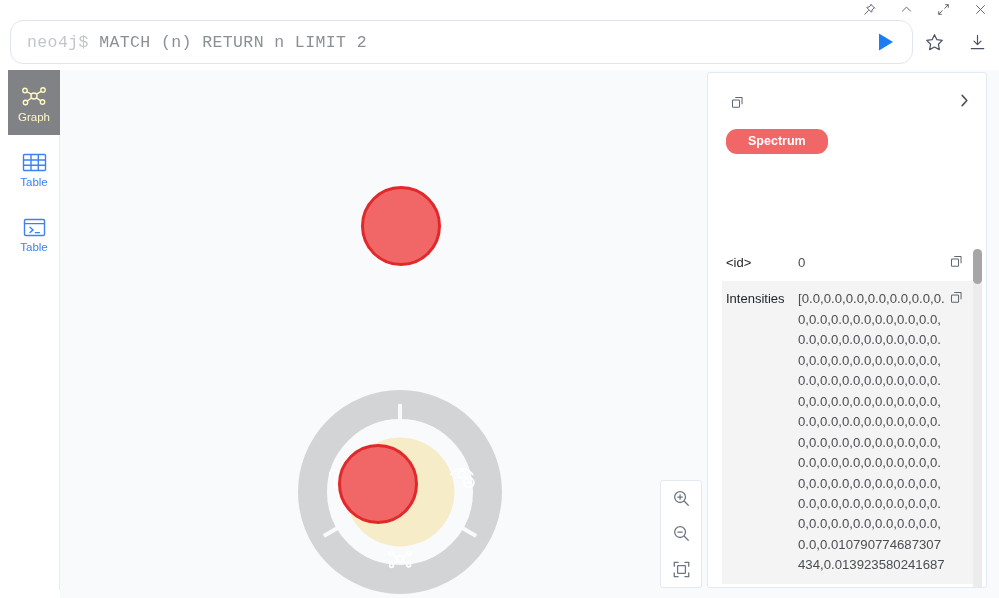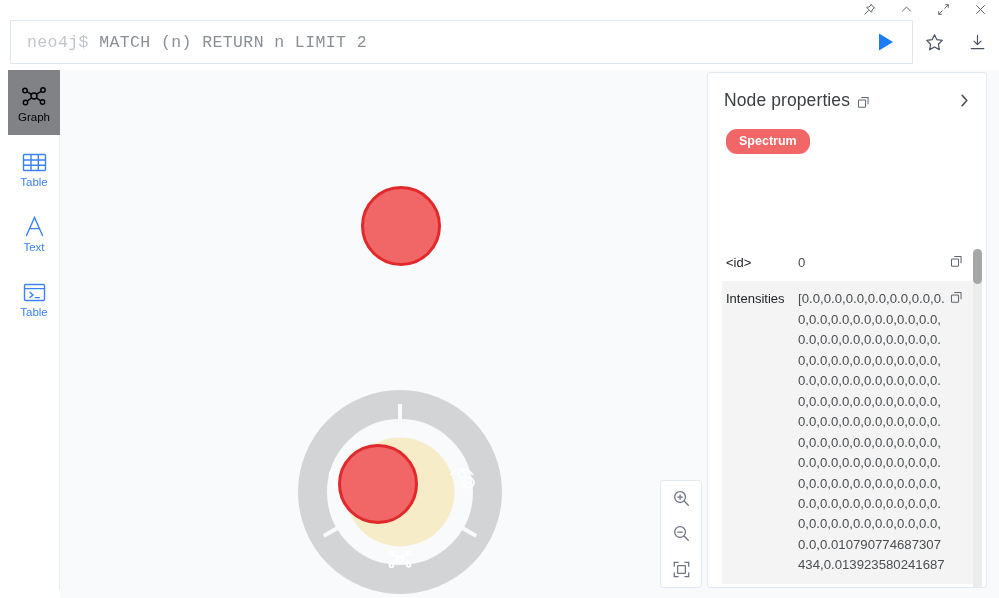--- a/index.html
+++ b/index.html
@@ -24,21 +24,21 @@
     cursor: pointer;
   }
   .win-btn svg { display: block; }
 
   
   .editor-wrap {
     position: absolute; top: 20px; left: 10px;
     width: 903px; height: 44px;
     background: #ffffff;
     border: 1px solid #dfe6f1;
-    border-radius: 1px;
+    border-radius: 13px;
     display: flex; align-items: center;
   }
   .editor-text {
     flex: 1;
     padding-left: 16px;
     font-family: "Liberation Mono", monospace;
     font-size: 16.5px;
     letter-spacing: 0.4px;
     white-space: nowrap;
     color: #8f9499;
@@ -70,21 +70,21 @@
     padding-top: 0px;
   }
   .side-item {
     width: 52px; height: 65px;
     display: flex; flex-direction: column;
     align-items: center; justify-content: center;
     gap: 4px;
     color: #3b82f6;
     cursor: pointer;
   }
-  .side-item.active { background: #808285; color: #000000; }
+  .side-item.active { background: #808285; color: #fef9c3; }
   .side-label { font-size: 11.5px; line-height: 1; }
   .side-icon { height: 26px; display: flex; align-items: flex-end; }
 
   
   .canvas {
     position: absolute; top: 70px; left: 60px;
     width: 939px; height: 528px;
     background: #f9fafc;
     overflow: hidden;
   }
@@ -148,21 +148,21 @@
   .hdr-copy { margin-left: 7px; margin-top: 5px; cursor: pointer; }
   .collapse-chevron { margin-left: auto; margin-top: 2px; cursor: pointer; }
 
   .label-row { padding: 16px 16px 0 18px; }
   .label-pill {
     display: inline-block;
     background: #f16667;
     color: #ffffff;
     font-size: 12.5px;
     font-weight: bold;
-    padding: 5px 13px 6px;
+    padding: 5px 22px 6px;
     border-radius: 11px;
     cursor: pointer;
   }
 
   .props-table {
     position: absolute; left: 14px; top: 172px;
     width: 252px; height: 424px;
     overflow: hidden;
   }
   .prop-row { display: flex; align-items: flex-start; }
@@ -267,29 +267,20 @@
     <div class="side-item">
       <span class="side-icon">
         <svg width="25" height="21" viewBox="0 0 25 21" fill="none" stroke="currentColor" stroke-width="1.4">
           <rect x="1.5" y="2.5" width="22" height="16" rx="1"></rect>
           <path d="M1.5 8h22M1.5 13.3h22M9 2.5v16M16.3 2.5v16"></path>
         </svg>
       </span>
       <span class="side-label">Table</span>
     </div>
 
-    <div class="side-item">
-      <span class="side-icon">
-        <svg width="25" height="23" viewBox="0 0 25 23" fill="none" stroke="currentColor" stroke-width="1.4" stroke-linecap="round">
-          <path d="M4.5 20.5L12.5 2.5L20.5 20.5"></path>
-          <path d="M8.1 13.6h8.9"></path>
-        </svg>
-      </span>
-      <span class="side-label">Text</span>
-    </div>
 
     <div class="side-item">
       <span class="side-icon">
         <svg width="25" height="21" viewBox="0 0 25 21" fill="none" stroke="currentColor" stroke-width="1.4" stroke-linecap="round">
           <rect x="2.5" y="2.5" width="20" height="16" rx="1.3"></rect>
           <path d="M2.5 6.6h20"></path>
           <path d="M8 10.3l3 2.6-3 2.6M13.3 15.6h4.2"></path>
         </svg>
       </span>
       <span class="side-label">Table</span>
@@ -367,21 +358,20 @@
           <rect x="5.9" y="6" width="8.2" height="8" rx="0.6"></rect>
         </svg>
       </div>
     </div>
 
   </div>
 
   <div class="props-panel">
 
     <div class="props-header">
-      <span class="props-title">Node properties</span>
       <span class="hdr-copy">
         <svg width="13" height="13" viewBox="0 0 14 14" fill="none" stroke="#5f6670" stroke-width="1.1" stroke-linejoin="round">
           <path d="M4.6 1.6h7.3v7.3"></path>
           <rect x="1.6" y="4.4" width="7.6" height="7.8" rx="1"></rect>
         </svg>
       </span>
       <span class="collapse-chevron">
         <svg width="15" height="17" viewBox="0 0 16 18" fill="none" stroke="#4c5259" stroke-width="1.7" stroke-linecap="round" stroke-linejoin="round">
           <path d="M5.5 3.5L10.5 9l-5 5.5"></path>
         </svg>

